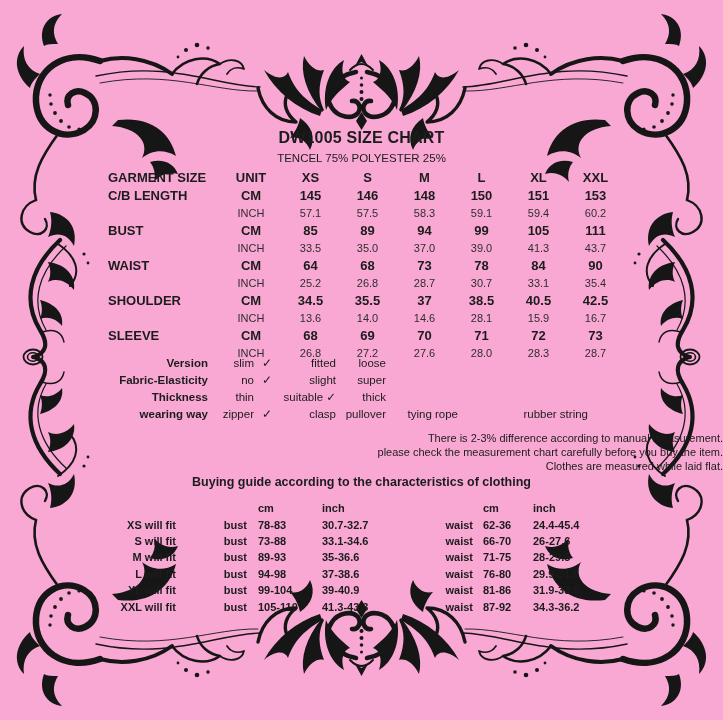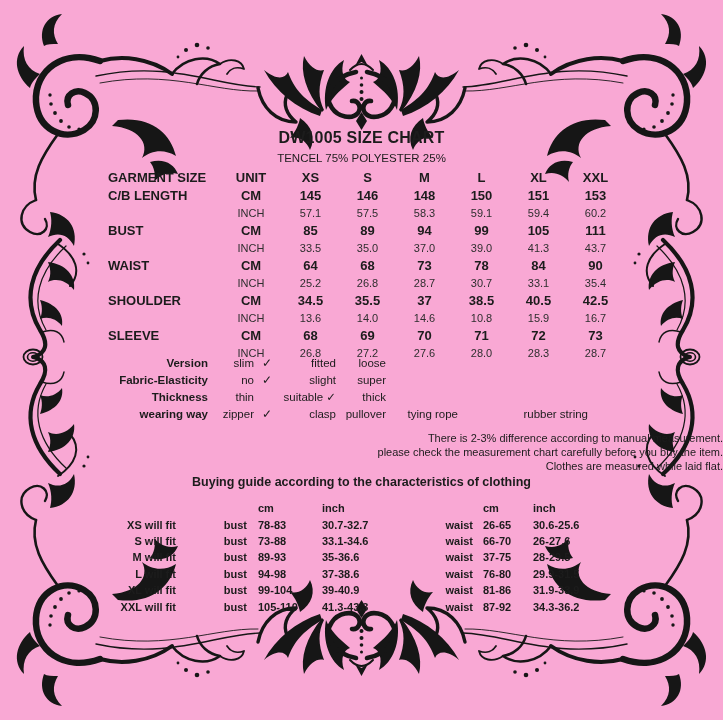--- a/index.html
+++ b/index.html
@@ -212,21 +212,21 @@
         <div class="c">38.5</div>
         <div class="c">40.5</div>
         <div class="c">42.5</div>
       </div>
         <div class="trow">
         <div class="c label"></div>
         <div class="c">INCH</div>
         <div class="c">13.6</div>
         <div class="c">14.0</div>
         <div class="c">14.6</div>
-        <div class="c">10.8</div>
+        <div class="c">28.1</div>
         <div class="c">15.9</div>
         <div class="c">16.7</div>
       </div>
         <div class="trow">
         <div class="c label">SLEEVE</div>
         <div class="c">CM</div>
         <div class="c">68</div>
         <div class="c">69</div>
         <div class="c">70</div>
         <div class="c">71</div>
@@ -308,41 +308,41 @@
     </div>
     <div>
 
     <div class="grow">
         <div class="g glabel">XS will fit</div>
         <div class="g gpart">bust</div>
         <div class="g gcm">78-83</div>
         <div class="g ginch">30.7-32.7</div>
         <div class="g"></div>
         <div class="g gpart2">waist</div>
-        <div class="g gcm2">26-65</div>
-        <div class="g ginch2">30.6-25.6</div>
+        <div class="g gcm2">62-36</div>
+        <div class="g ginch2">24.4-45.4</div>
       </div>
         <div class="grow">
         <div class="g glabel">S will fit</div>
         <div class="g gpart">bust</div>
         <div class="g gcm">73-88</div>
         <div class="g ginch">33.1-34.6</div>
         <div class="g"></div>
         <div class="g gpart2">waist</div>
         <div class="g gcm2">66-70</div>
         <div class="g ginch2">26-27.6</div>
       </div>
         <div class="grow">
         <div class="g glabel">M will fit</div>
         <div class="g gpart">bust</div>
         <div class="g gcm">89-93</div>
         <div class="g ginch">35-36.6</div>
         <div class="g"></div>
         <div class="g gpart2">waist</div>
-        <div class="g gcm2">37-75</div>
+        <div class="g gcm2">71-75</div>
         <div class="g ginch2">28-29.5</div>
       </div>
         <div class="grow">
         <div class="g glabel">L will fit</div>
         <div class="g gpart">bust</div>
         <div class="g gcm">94-98</div>
         <div class="g ginch">37-38.6</div>
         <div class="g"></div>
         <div class="g gpart2">waist</div>
         <div class="g gcm2">76-80</div>

